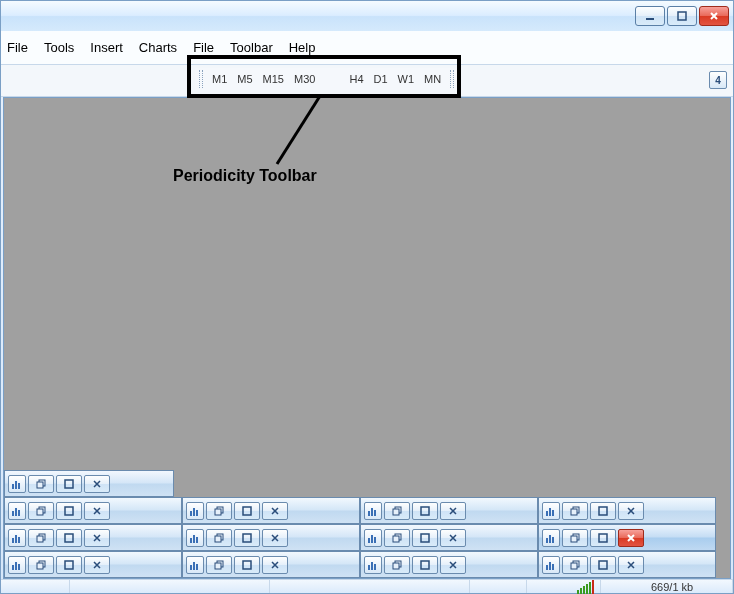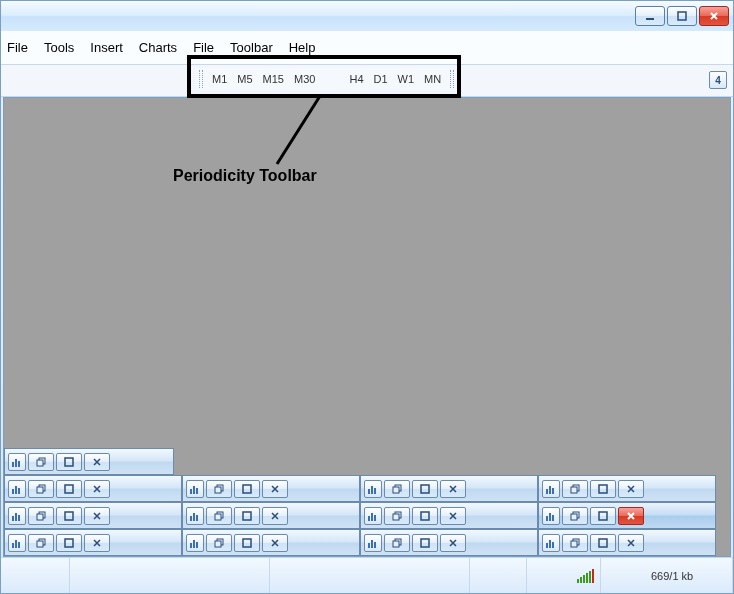--- a/index.html
+++ b/index.html
@@ -163,21 +163,21 @@
   }
   .mdi-ctrl.close-active {
     background: linear-gradient(to bottom, #f7a19a 0%, #e96a5b 48%, #da3a24 52%, #e25441 100%);
     border-color: #9f2b1c;
   }
   .mdi-item.active {
     background: linear-gradient(to bottom, #eaf3fd 0%, #c5ddf4 48%, #a9cdee 52%, #bfd9f2 100%);
   }
 
   .statusbar {
-    height: 36px;
+    height: 14px;
     background: linear-gradient(to bottom, #f2f8fe, #dbeafb);
     border-top: 1px solid #c7d8ea;
     display: flex; align-items: center;
     font-size: 11px;
     color: #333;
     gap: 44px;
   }
   .statusbar .cell {
     border-right: 1px solid #c7d8ea;
     height: 100%;

